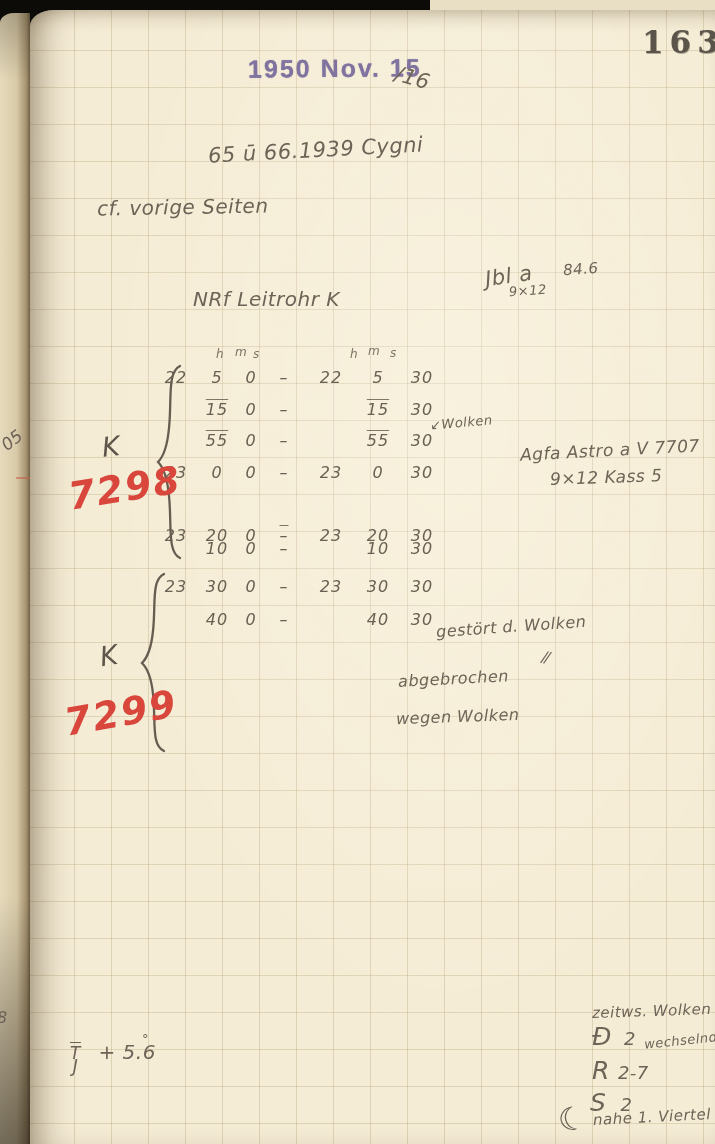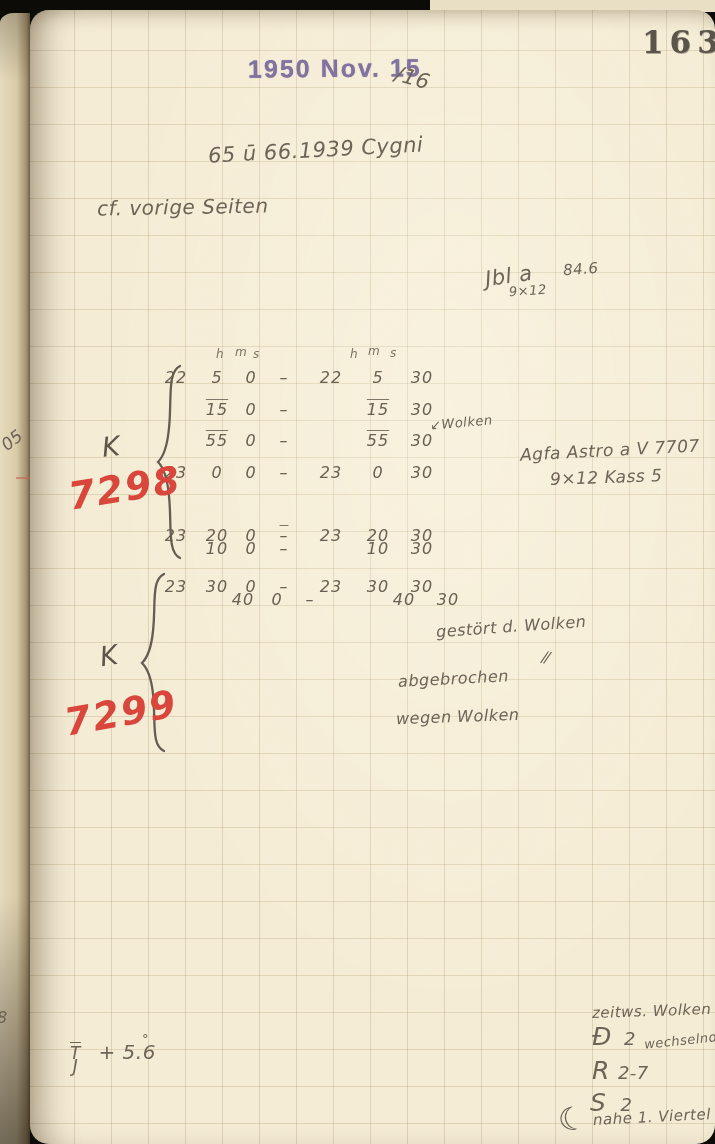--- a/index.html
+++ b/index.html
@@ -25,21 +25,20 @@
   .page{
     position:absolute;left:30px;top:10px;right:0;bottom:0;
     background-color:#f5ecd5;
     background-image:
       radial-gradient(ellipse at 60% 35%,rgba(255,252,240,0.35) 0%,rgba(255,252,240,0) 60%),
       repeating-linear-gradient(to right,transparent 0px,transparent 36px,rgba(176,152,110,0.32) 36px,rgba(176,152,110,0.32) 37px),
       repeating-linear-gradient(to bottom,transparent 0px,transparent 36px,rgba(176,152,110,0.30) 36px,rgba(176,152,110,0.30) 37px);
     background-position:8px 4px,8px 4px,8px 4px;
     border-top-left-radius:24px 16px;
     box-shadow:inset 28px 0 34px -20px rgba(74,54,26,0.5), inset 0 14px 20px -14px rgba(74,54,26,0.35);
-    border-radius:19px;
   }
   .abs{position:absolute;}
   .hw{font-style:italic;color:#6d6357;letter-spacing:0.5px;white-space:nowrap;}
   .stamp{
     font-family:"Liberation Sans",sans-serif;font-weight:bold;
     color:#80739f;letter-spacing:2px;font-size:25px;white-space:nowrap;
     text-shadow:0 0 1px rgba(128,115,159,0.85);
     transform:rotate(-0.5deg);
   }
   .pagenum{
@@ -96,20 +95,21 @@
     <span class="abs stamp" style="left:218px;top:44px;">1950 Nov. 15</span>
     <span class="abs hw" style="left:365px;top:56px;font-size:21px;transform:rotate(16deg);">/16</span>
 
     <span class="abs hw" style="left:178px;top:128px;font-size:21px;transform:rotate(-3deg);">65 ū 66.1939 Cygni</span>
     <span class="abs hw" style="left:67px;top:185px;font-size:20px;transform:rotate(-1deg);">cf. vorige Seiten</span>
 
     <span class="abs hw" style="left:533px;top:250px;font-size:15px;transform:rotate(-4deg);">84.6</span>
     <span class="abs hw" style="left:455px;top:254px;font-size:21px;transform:rotate(-8deg);">Jbl a</span>
     <span class="abs hw" style="left:479px;top:273px;font-size:13px;transform:rotate(-4deg);">9×12</span>
 
+    <span class="abs hw" style="left:163px;top:277px;font-size:20px;">NRf Leitrohr K</span>
 
     <span class="abs unit" style="left:186px;top:337px;">h</span>
     <span class="abs unit" style="left:205px;top:335px;">m</span>
     <span class="abs unit" style="left:223px;top:337px;">s</span>
     <span class="abs unit" style="left:320px;top:337px;">h</span>
     <span class="abs unit" style="left:338px;top:334px;">m</span>
     <span class="abs unit" style="left:360px;top:336px;">s</span>
 
     <div class="trow" style="top:358px;">
       <span class="c0">22</span>
@@ -181,21 +181,21 @@
 
     <div class="trow" style="top:567px;">
       <span class="c0">23</span>
         <span class="c1">30</span>
         <span class="c2">0</span>
         <span class="c3">–</span>
         <span class="c4">23</span>
         <span class="c5">30</span>
         <span class="c6">30</span>
     </div>
-    <div class="trow" style="top:580px;margin-left:26px;">
+    <div class="trow" style="top:600px;">
       <span class="c0"></span>
         <span class="c1">40</span>
         <span class="c2">0</span>
         <span class="c3">–</span>
         <span class="c4"></span>
         <span class="c5">40</span>
         <span class="c6">30</span>
     </div>
 
     <span class="abs hw" style="left:406px;top:607px;font-size:16px;transform:rotate(-4deg);">gestört d. Wolken</span>

